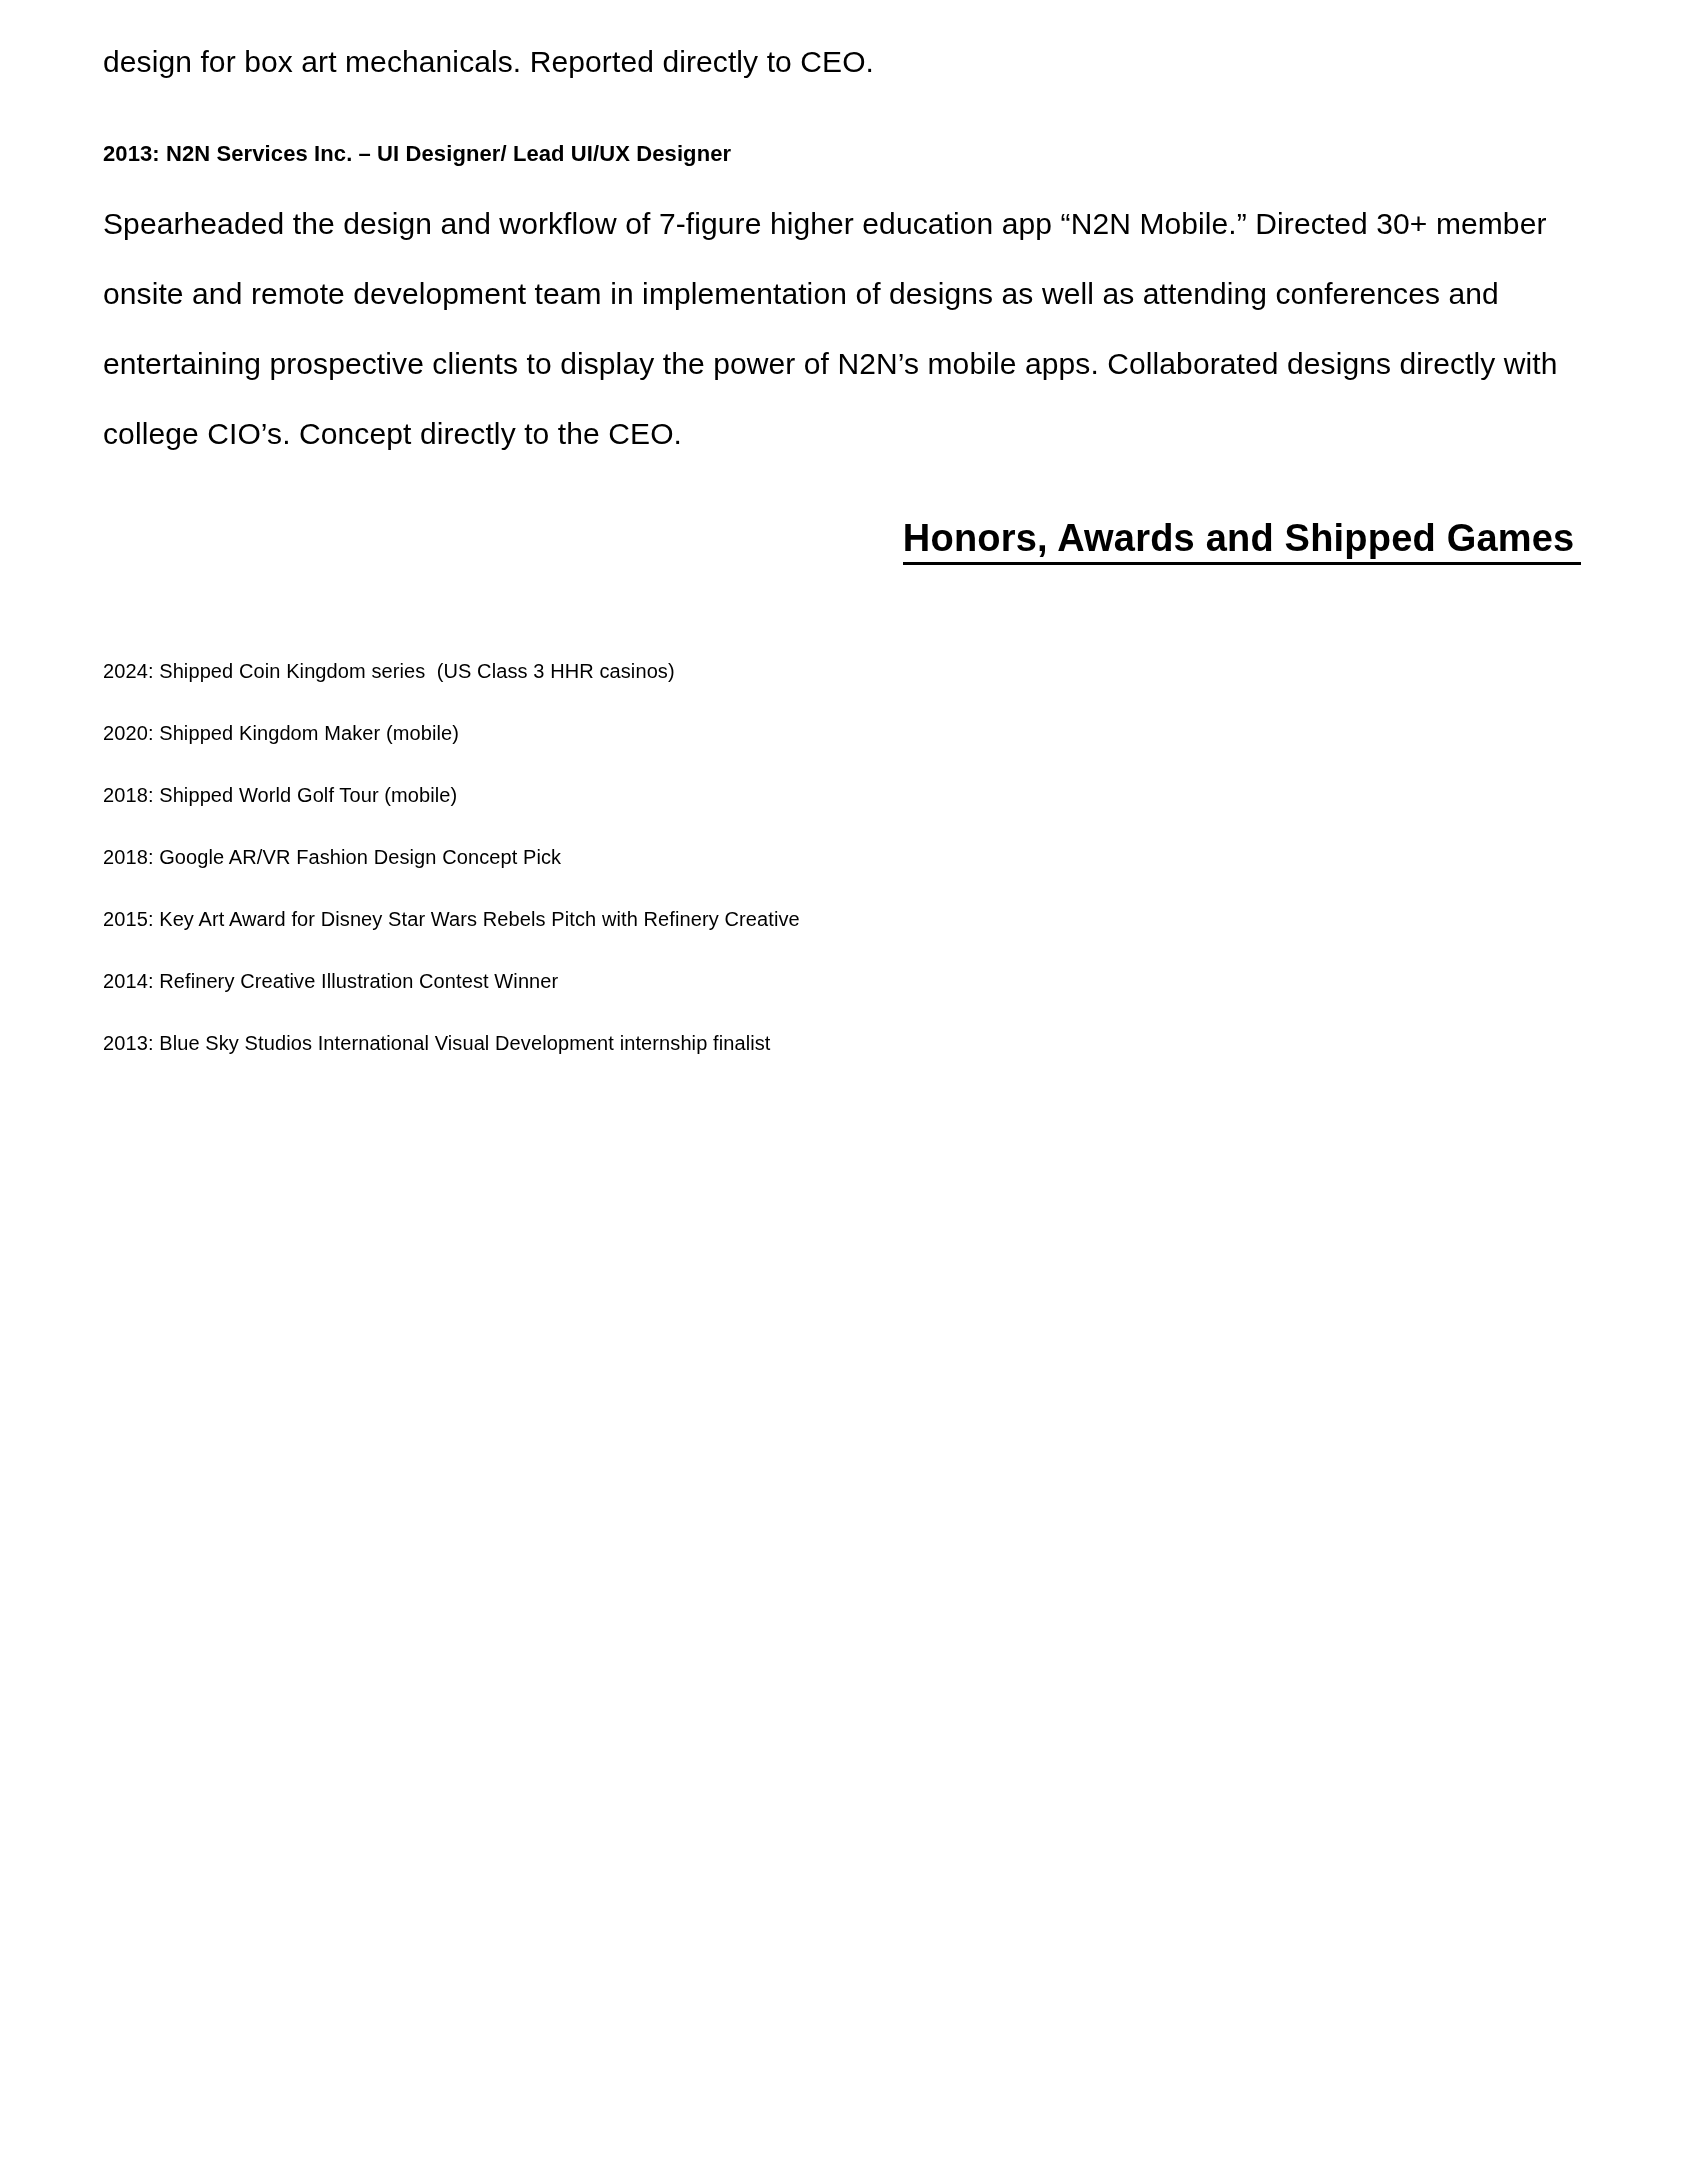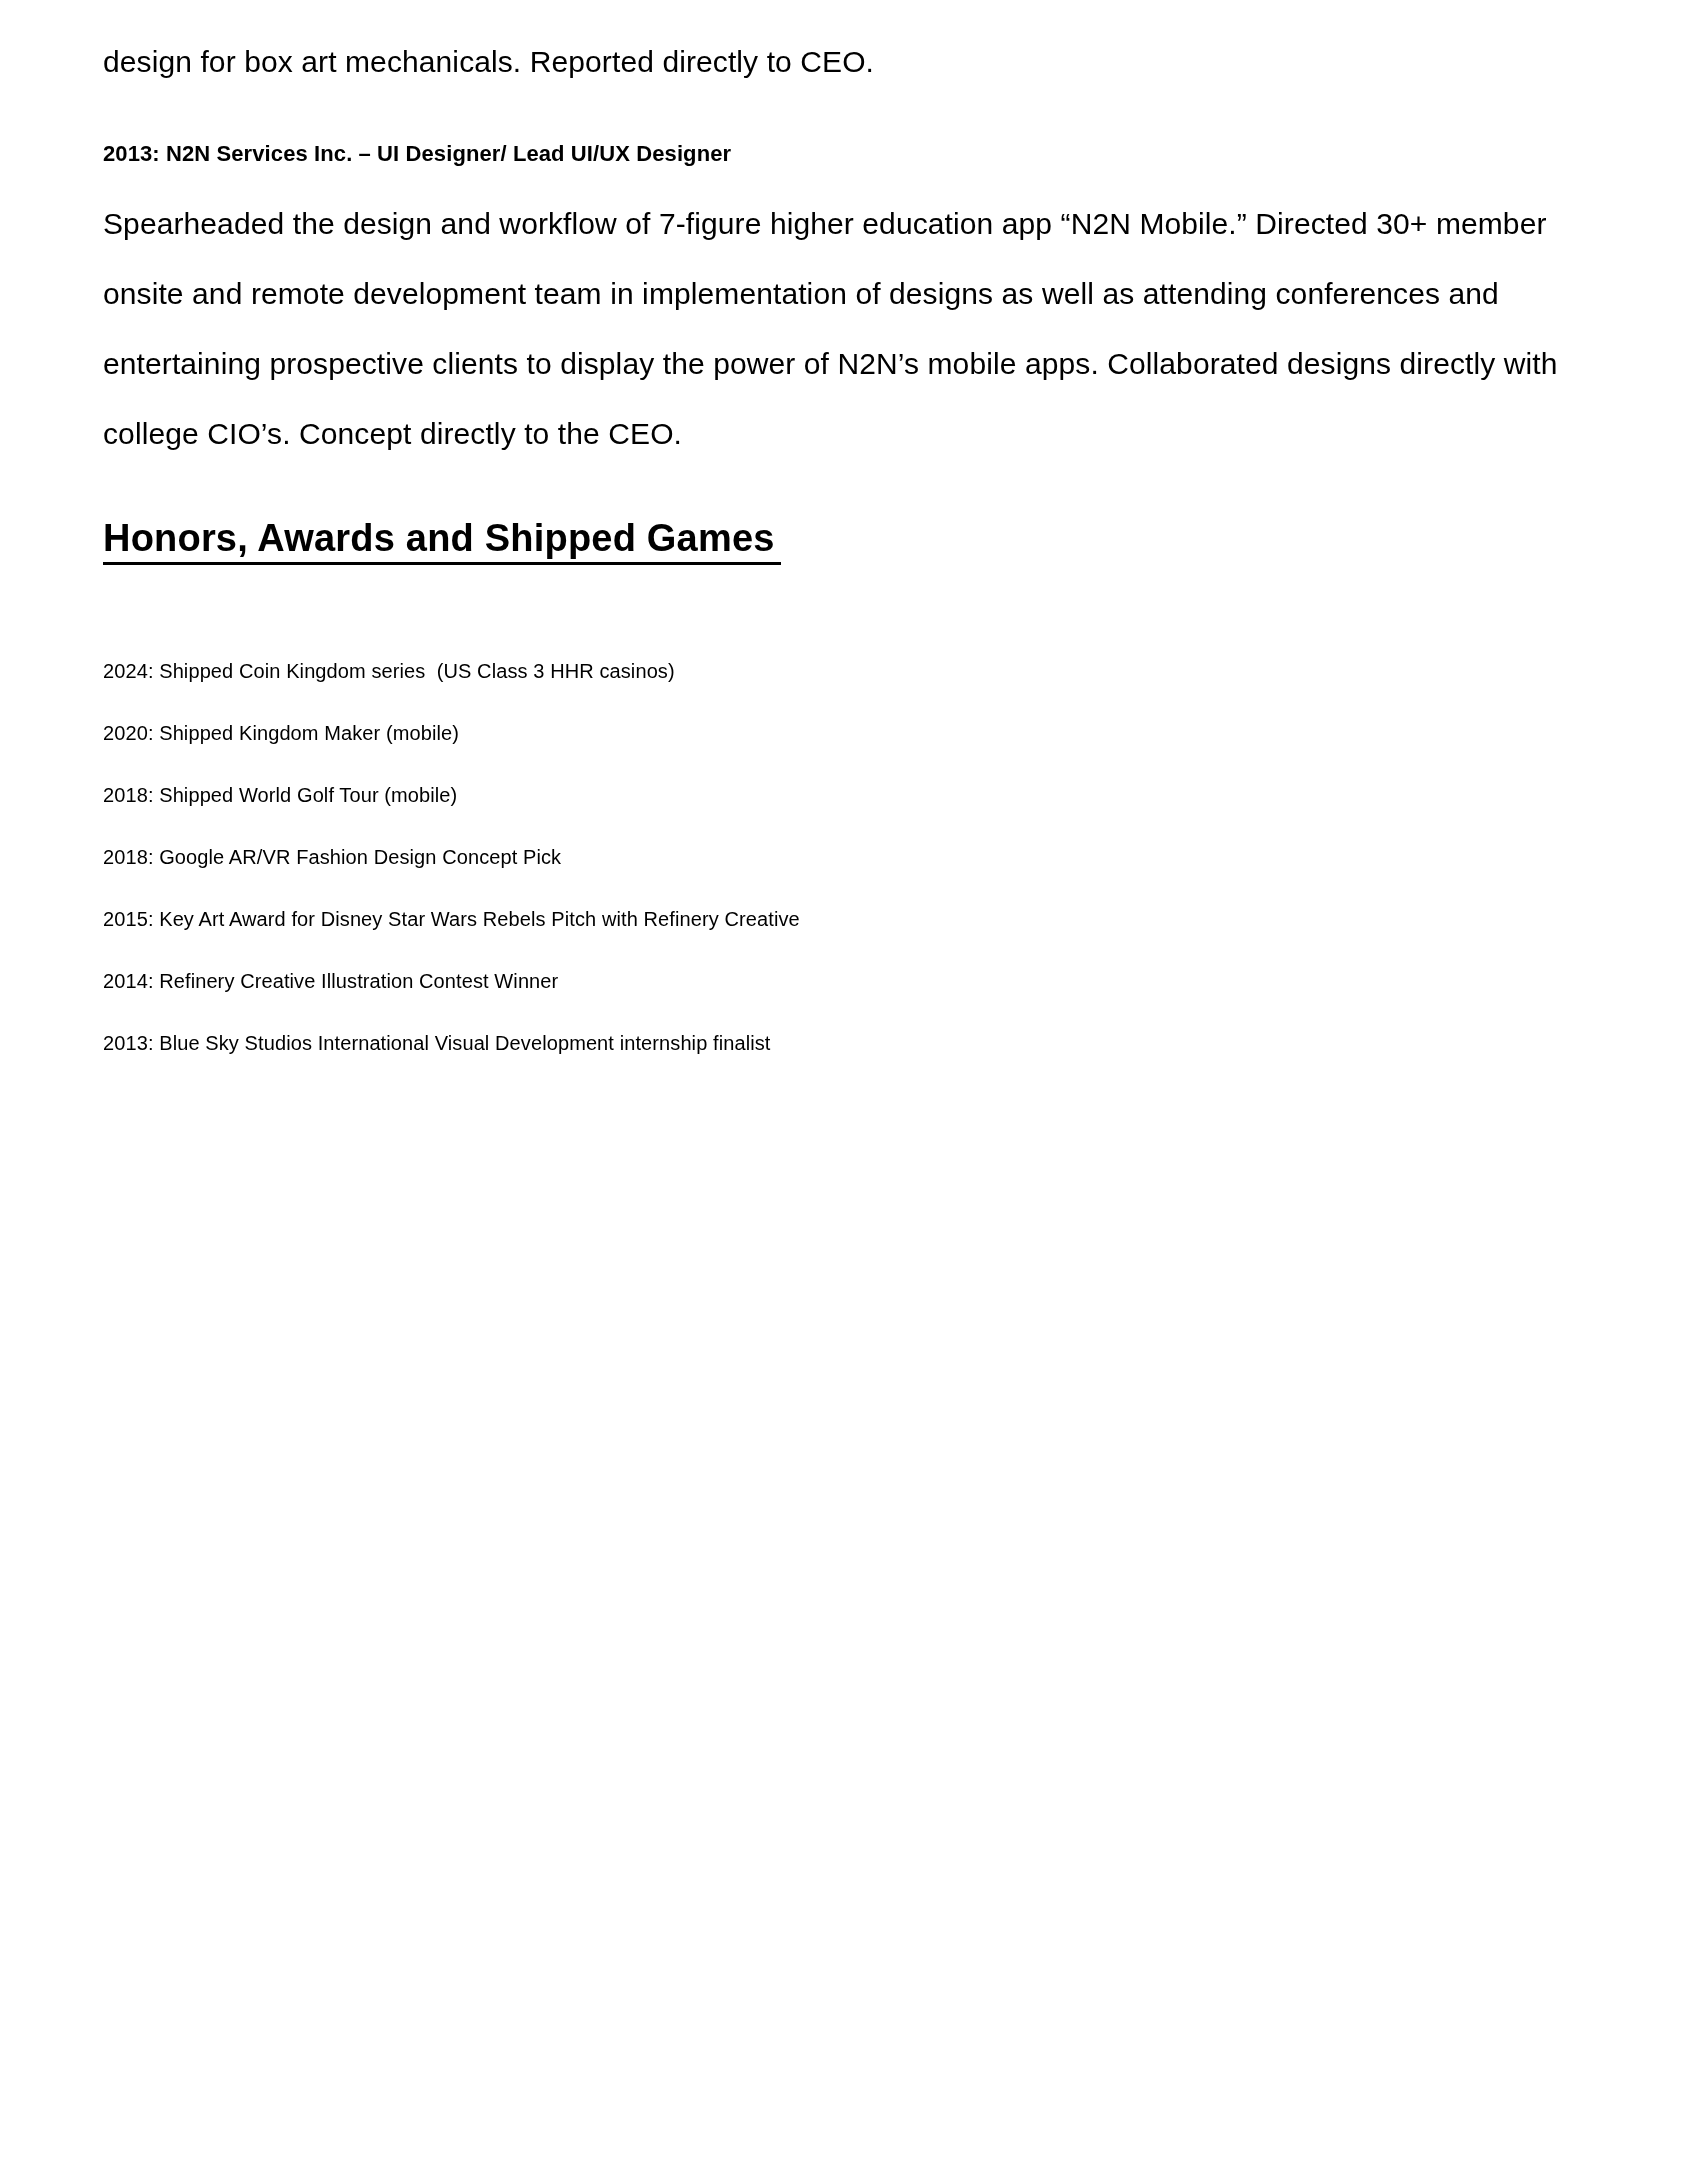--- a/index.html
+++ b/index.html
@@ -42,20 +42,21 @@
   .pline {
     white-space: pre;
     margin-top: 36px;
   }
   .section-heading {
     margin: 65px 0 0 0;
     font-size: 38px;
     line-height: 44px;
     font-weight: 700;
     letter-spacing: 0.2px;
+    text-align: right;
   }
   .section-heading .underline {
     display: inline-block;
     border-bottom: 3.3px solid #000000;
     padding-bottom: 2px;
     padding-right: 6.6px;
   }
   .honors-list {
     margin-top: 89px;
   }

